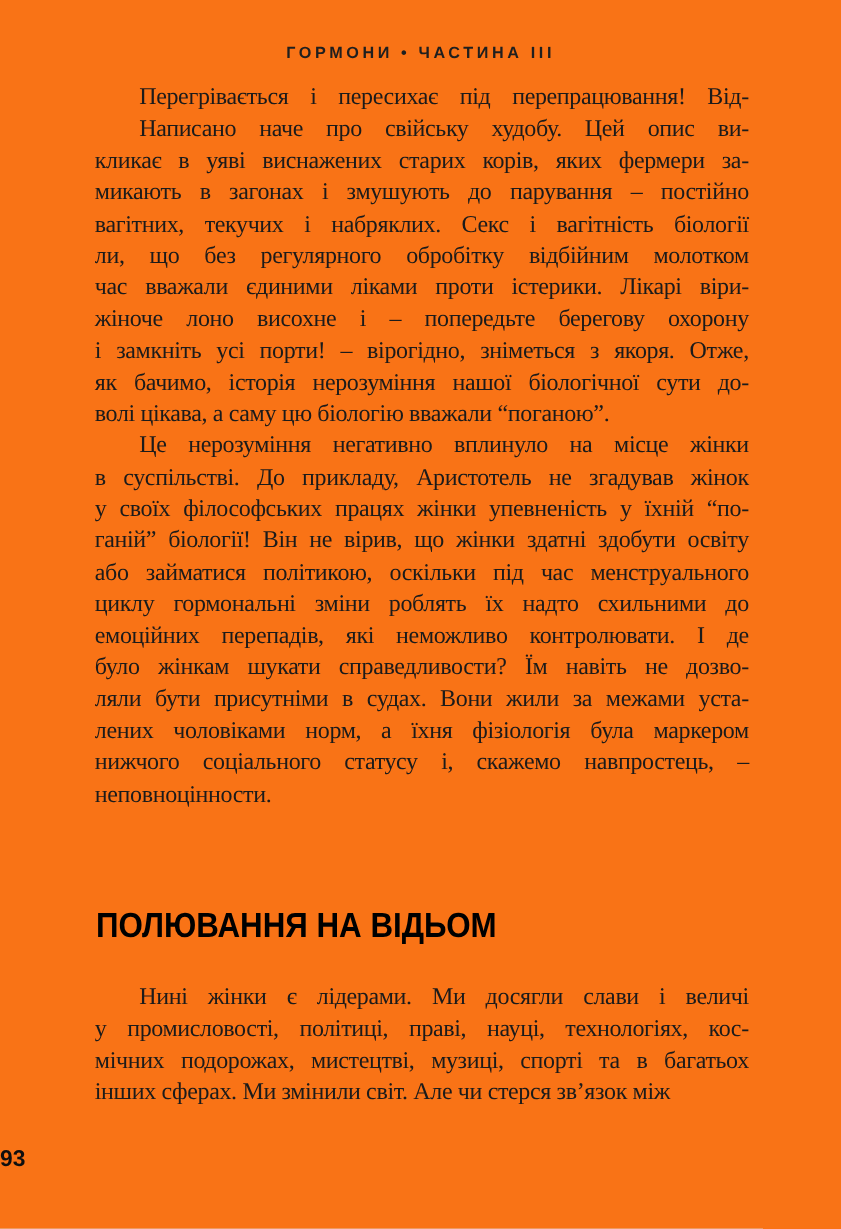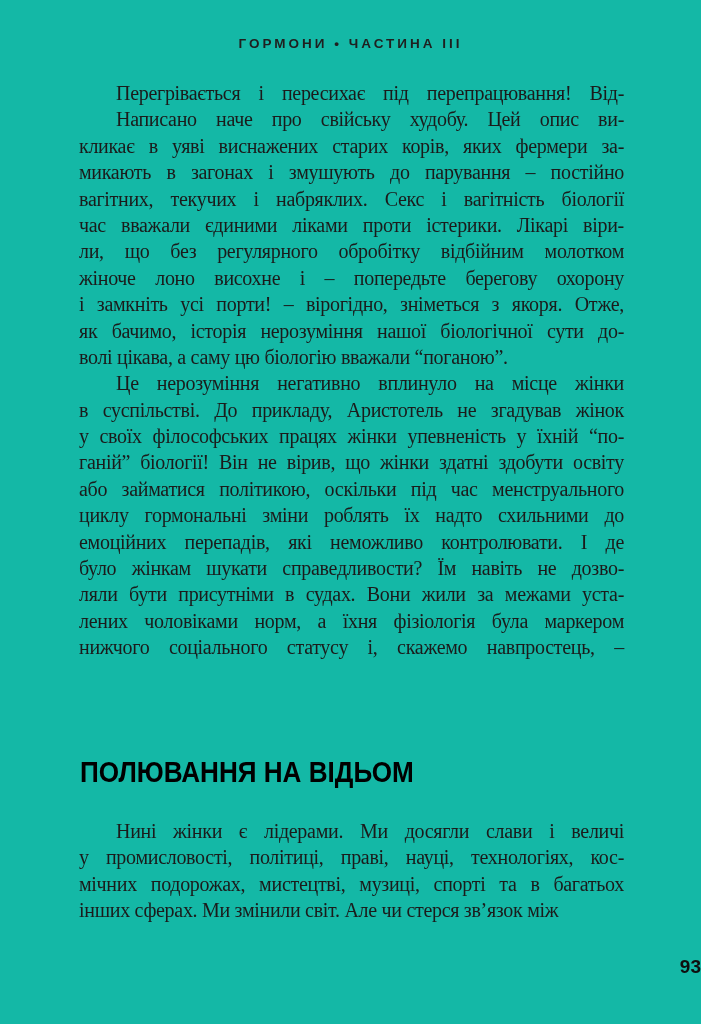--- a/index.html
+++ b/index.html
@@ -1,43 +1,43 @@
 <!DOCTYPE html>
 <html><head>
 <meta charset="utf-8">
 <style>
   * { margin:0; padding:0; box-sizing:border-box; }
   html,body { background:#ddd; }
   .page {
     position:relative; width:701px; height:1024px; margin:0 auto;
-    background:#14b8a6; color:#1c1c1c; overflow:hidden;
+    background:#f97316; color:#1c1c1c; overflow:hidden;
     font-family:"Liberation Serif", serif;
   }
   .running-header {
     position:absolute; top:36px; left:0; width:100%;
     text-align:center; font-family:"Liberation Sans", sans-serif;
     font-weight:700; font-size:13.5px; letter-spacing:3px; color:#1f1f1f;
   }
   .textblock { position:absolute; left:79px; width:545px; }
-  #block1 { top:80px; }
+  #block1 { top:68px; }
   #block2 { top:818px; }
   .line {
     height:26.4px; line-height:26.4px; font-size:20px; letter-spacing:-0.3px;
     text-align:justify; text-align-last:justify; color:#1b1b1b;
   }
   .line.first { text-indent:37px; }
   .line.end { text-align:left; text-align-last:left; }
   .section-heading {
     position:absolute; left:80px; top:756px;
     font-family:"Liberation Sans", sans-serif; font-weight:700;
     font-size:29px; color:#000; white-space:nowrap;
     transform:scaleX(0.9); transform-origin:left center;
   }
   .page-number {
-    position:absolute; top:956px; left:0; width:100%; text-align:right;
+    position:absolute; top:956px; left:0; width:100%; text-align:left;
     font-family:"Liberation Sans", sans-serif; font-weight:700;
     font-size:19px; color:#0f0f0f;
   }
 </style>
 </head>
 <body>
 
 <div class="page">
 
   <div class="running-header">ГОРМОНИ • ЧАСТИНА III</div>
@@ -46,40 +46,41 @@
 
     <div>
       <div class="line first">Перегрівається і пересихає під перепрацювання! Від-</div>
     </div>
 
     <div>
       <div class="line first">Написано наче про свійську худобу. Цей опис ви-</div>
       <div class="line">кликає в уяві виснажених старих корів, яких фермери за-</div>
       <div class="line">микають в загонах і змушують до парування – постійно</div>
       <div class="line">вагітних, текучих і набряклих. Секс і вагітність біології</div>
+      <div class="line">ли, що без регулярного обробітку відбійним молотком</div>
       <div class="line">час вважали єдиними ліками проти істерики. Лікарі віри-</div>
-      <div class="line">ли, що без регулярного обробітку відбійним молотком</div>
       <div class="line">жіноче лоно висохне і – попередьте берегову охорону</div>
       <div class="line">і замкніть усі порти! – вірогідно, зніметься з якоря. Отже,</div>
       <div class="line">як бачимо, історія нерозуміння нашої біологічної сути до-</div>
       <div class="line end">волі цікава, а саму цю біологію вважали “поганою”.</div>
     </div>
 
     <div>
       <div class="line first">Це нерозуміння негативно вплинуло на місце жінки</div>
       <div class="line">в суспільстві. До прикладу, Аристотель не згадував жінок</div>
       <div class="line">у своїх філософських працях жінки упевненість у їхній “по-</div>
       <div class="line">ганій” біології! Він не вірив, що жінки здатні здобути освіту</div>
       <div class="line">або займатися політикою, оскільки під час менструального</div>
       <div class="line">циклу гормональні зміни роблять їх надто схильними до</div>
       <div class="line">емоційних перепадів, які неможливо контролювати. І де</div>
       <div class="line">було жінкам шукати справедливости? Їм навіть не дозво-</div>
       <div class="line">ляли бути присутніми в судах. Вони жили за межами уста-</div>
       <div class="line">лених чоловіками норм, а їхня фізіологія була маркером</div>
       <div class="line">нижчого соціального статусу і, скажемо навпростець, –</div>
+      <div class="line end">неповноцінности.</div>
     </div>
   </div>
 
   <div class="section-heading">ПОЛЮВАННЯ НА ВІДЬОМ</div>
 
   <div class="textblock" id="block2">
 
     <div>
       <div class="line first">Нині жінки є лідерами. Ми досягли слави і величі</div>
       <div class="line">у промисловості, політиці, праві, науці, технологіях, кос-</div>

